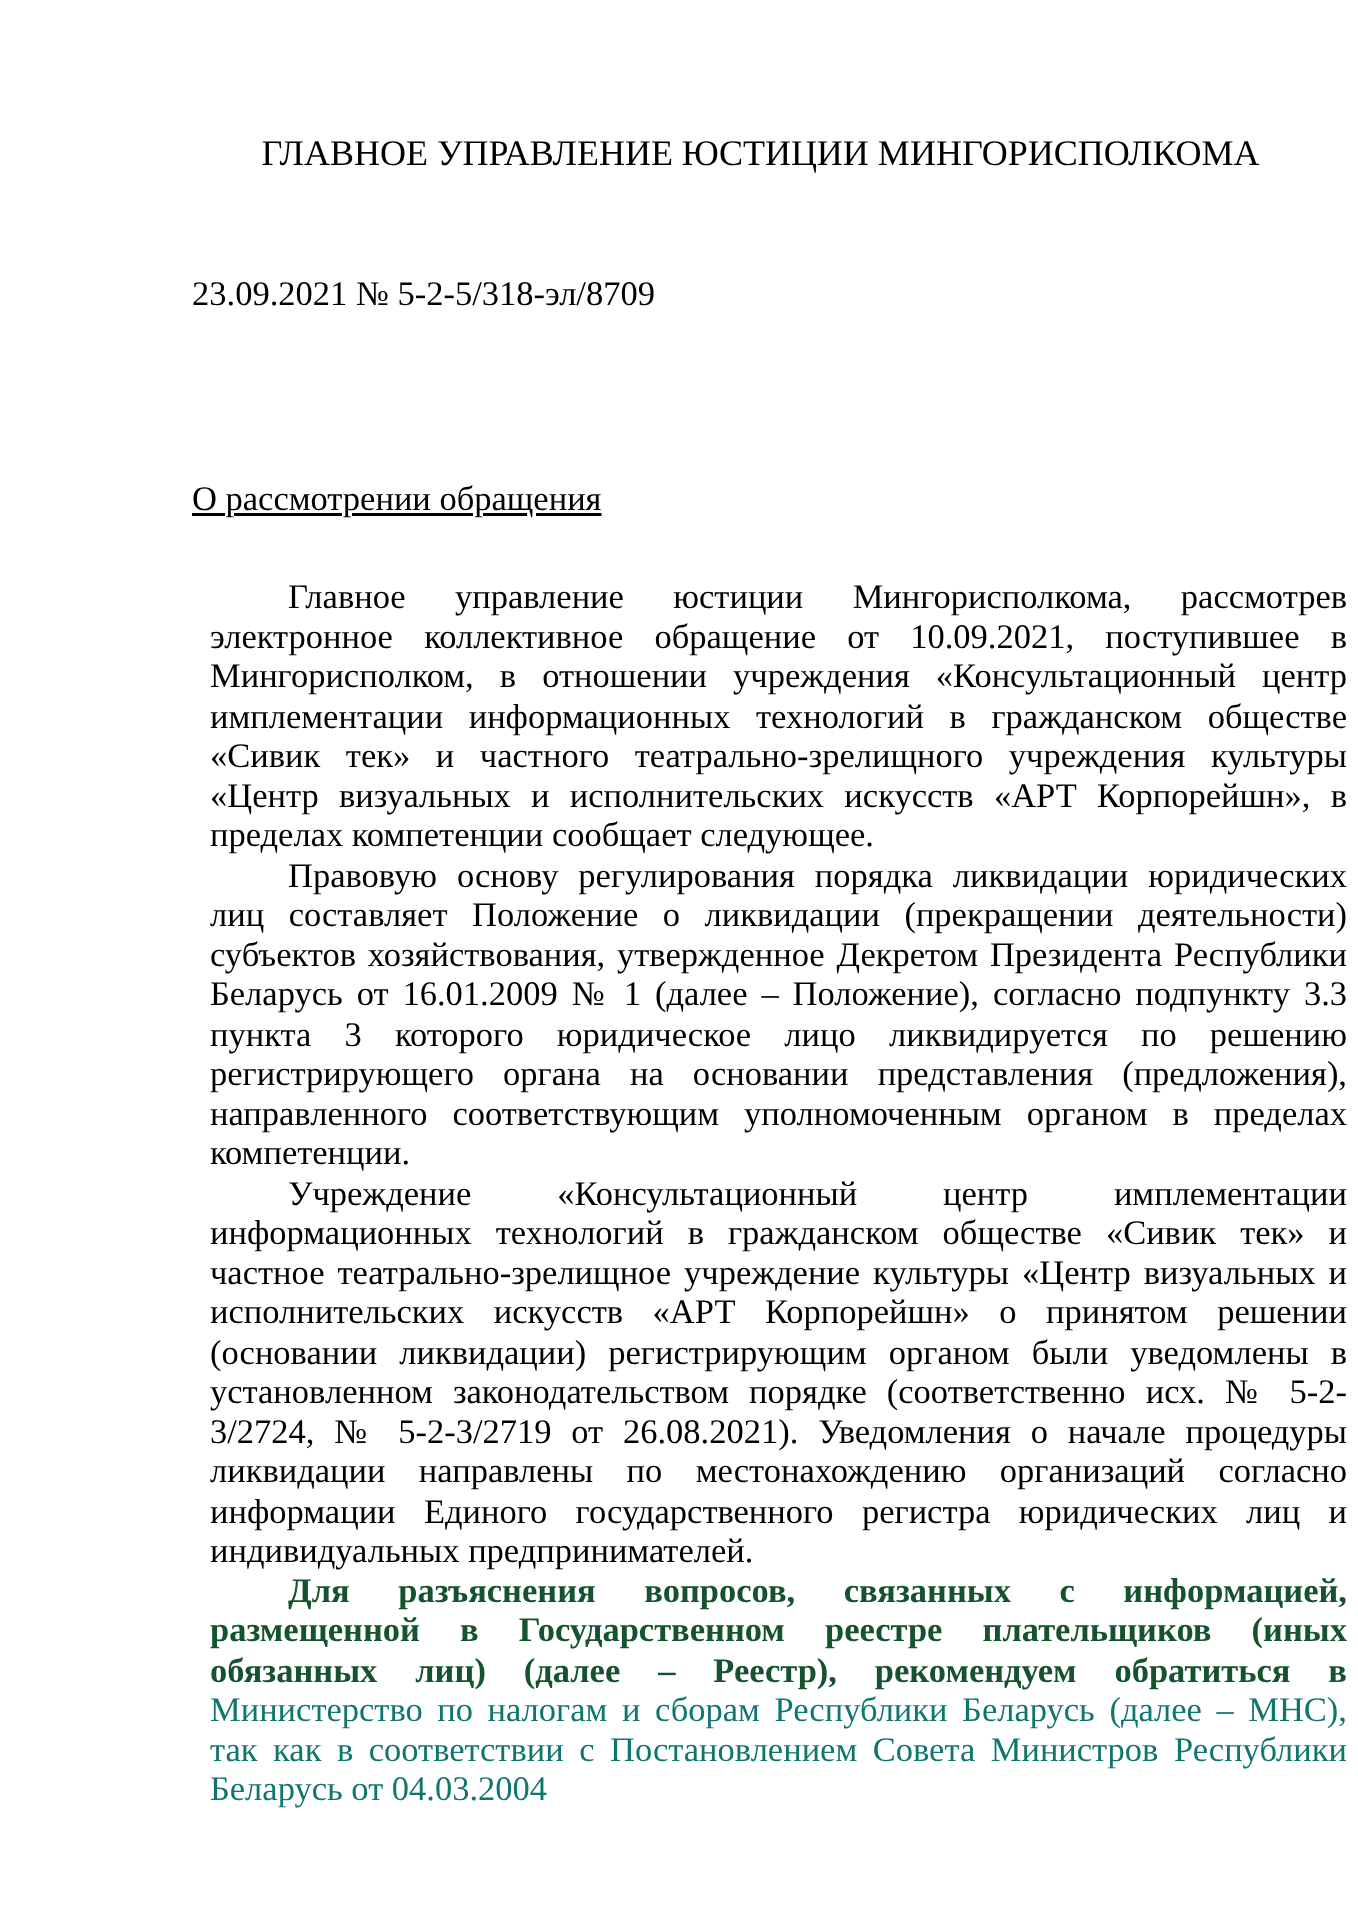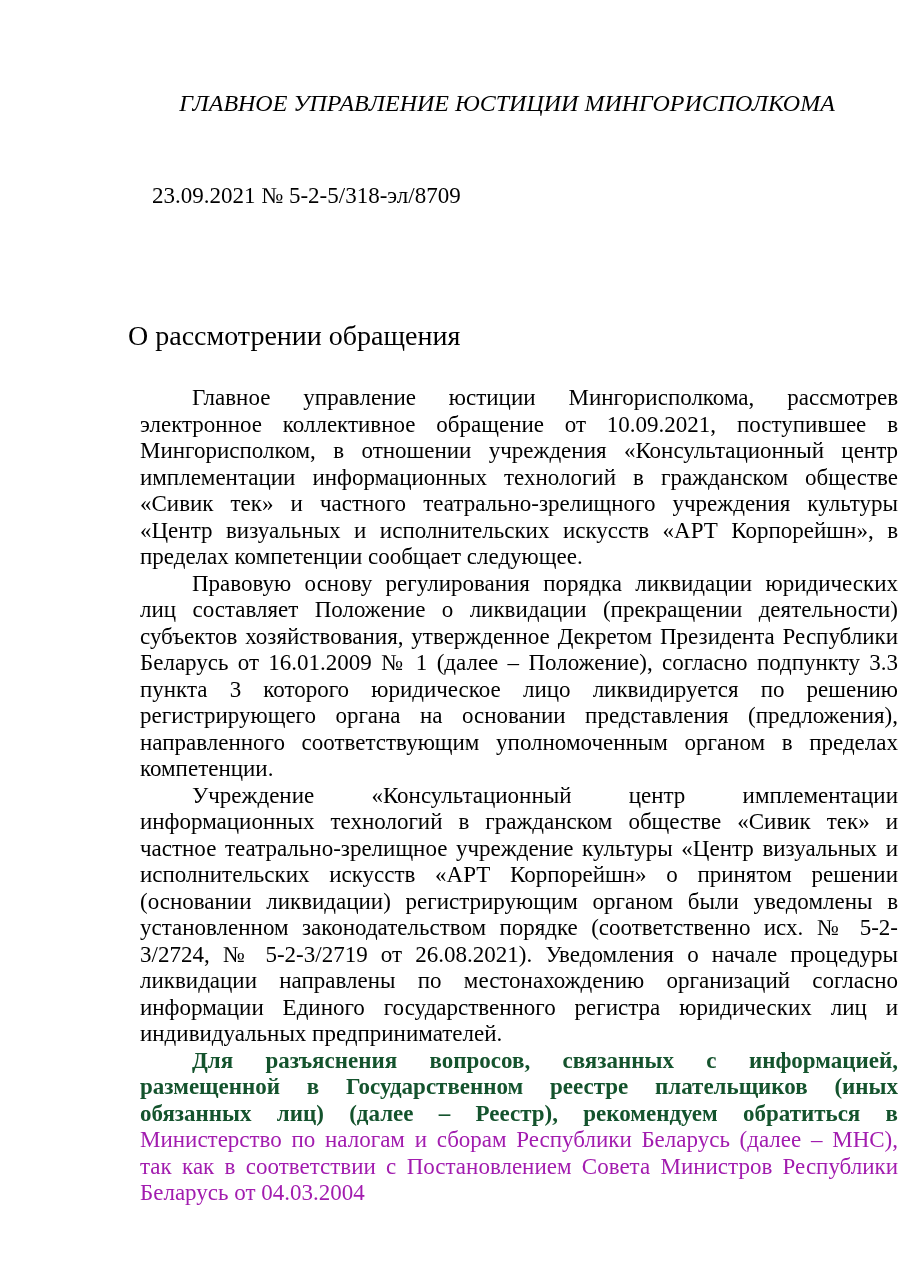--- a/index.html
+++ b/index.html
@@ -18,53 +18,52 @@
   }
   .org-title {
     position: absolute;
     left: 128px;
     top: 90px;
     width: 758px;
     text-align: center;
     font-size: 24px;
     font-weight: normal;
     white-space: nowrap;
-    font-style: italic;
   }
   .delivery-note {
     position: absolute;
     left: 468px;
     top: 131px;
     font-size: 23px;
     font-weight: bold;
     white-space: nowrap;
   }
   .reference-line {
     position: absolute;
     left: 128px;
     top: 183px;
     font-size: 23px;
     white-space: nowrap;
-    margin-left: 24px;
   }
   .addressee-note {
     position: absolute;
     left: 470px;
     top: 246px;
     width: 300px;
     font-size: 23px;
     font-weight: bold;
     line-height: 28px;
   }
   .subject-line {
     position: absolute;
     left: 128px;
     top: 320px;
-    font-size: 28px;
+    font-size: 23px;
     white-space: nowrap;
+    text-decoration: underline;
   }
   .body-block {
     position: absolute;
     left: 128px;
     top: 385px;
     width: 758px;
     font-size: 23px;
     line-height: 26.5px;
     text-align: justify;
     margin-left: 12px;
@@ -72,21 +71,21 @@
   .para {
     margin: 0;
     text-indent: 52px;
   }
   .bold-seg {
     font-weight: bold;
     color: #14532d;
   }
   .gray-seg {
     font-weight: normal;
-    color: #a21caf;
+    color: #0f766e;
   }
 </style>
 </head>
 <body>
 
 <div class="page">
 
   <div class="org-title">ГЛАВНОЕ УПРАВЛЕНИЕ ЮСТИЦИИ МИНГОРИСПОЛКОМА</div>
 
 

